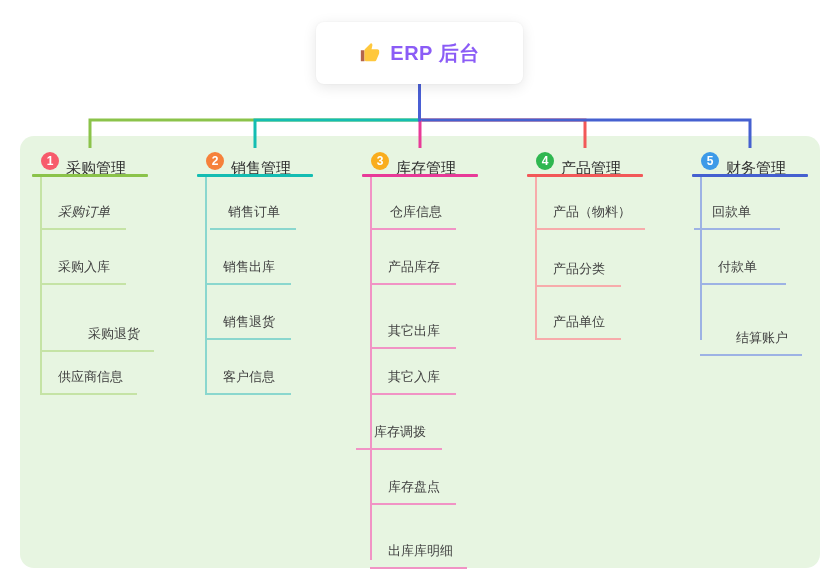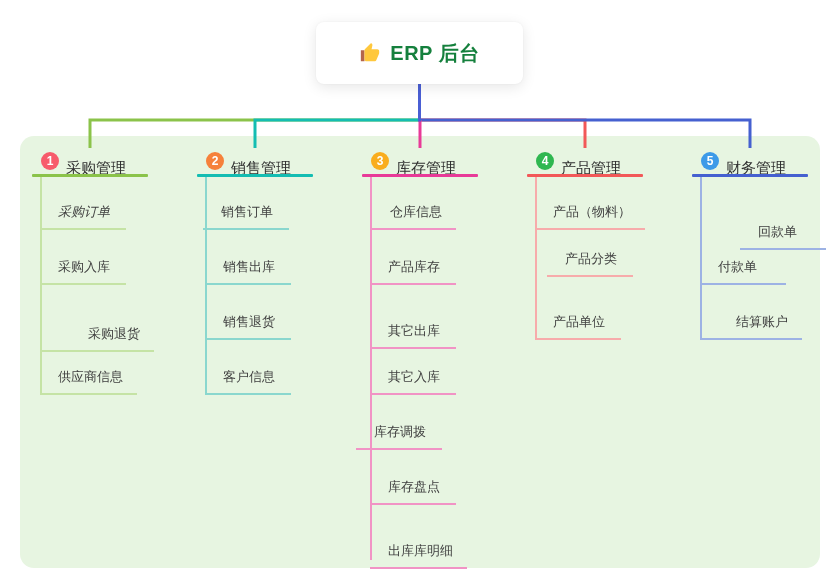--- a/index.html
+++ b/index.html
@@ -12,21 +12,21 @@
     position:absolute;left:20px;top:136px;width:800px;height:432px;
     border-radius:14px;
   }
   .connector-svg{position:absolute;left:0;top:0;width:839px;height:588px;}
   .root-node{
     position:absolute;left:316px;top:22px;width:207px;height:62px;
     background:#fff;border-radius:8px;
     box-shadow:0 3px 14px rgba(0,0,0,.10), 0 0 2px rgba(0,0,0,.05);
     display:flex;align-items:center;justify-content:center;gap:9px;
   }
-  .root-title{font-size:20px;font-weight:600;color:#15803d;letter-spacing:.5px;}
+  .root-title{font-size:20px;font-weight:600;color:#8b5cf6;letter-spacing:.5px;}
   .branch-label{
     position:absolute;height:27px;display:flex;align-items:center;
     padding-left:9px;gap:7px;box-sizing:border-box;cursor:default;
   }
   .badge{
     width:18px;height:18px;border-radius:50%;flex:0 0 auto;
     color:#fff;font-size:12px;font-weight:bold;line-height:18px;text-align:center;
   }
   .branch-title{font-size:15px;font-weight:500;color:#2F2F2F;white-space:nowrap;margin-top:16px;}
   .branch-underline{position:absolute;height:3px;border-radius:1px;}
@@ -72,21 +72,21 @@
       <div class="child" style="left: 40px; top: 202px; border-bottom-color: rgb(197, 227, 165); font-style: italic;">采购订单</div>
       <div class="child" style="left: 40px; top: 257px; border-bottom-color: rgb(197, 227, 165);">采购入库</div>
       <div class="child" style="left: 40px; top: 324px; border-bottom-color: rgb(197, 227, 165); padding-left: 48px;">采购退货</div>
       <div class="child" style="left: 40px; top: 367px; border-bottom-color: rgb(197, 227, 165);">供应商信息</div>
       <div class="branch-label" style="left: 197px; top: 147px; width: 116px;">
         <span class="badge" style="background: rgb(246, 129, 59);">2</span>
         <span class="branch-title">销售管理</span>
       </div>
       <div class="branch-underline" style="left: 197px; top: 174px; width: 116px; background: rgb(20, 189, 178);"></div>
       <div class="spine" style="left: 205px; top: 177px; height: 218px; background: rgb(138, 215, 206);"></div>
-      <div class="child" style="left: 203px; top: 202px; border-bottom-color: rgb(138, 215, 206);">销售订单</div>
+      <div class="child" style="left: 210px; top: 202px; border-bottom-color: rgb(138, 215, 206);">销售订单</div>
       <div class="child" style="left: 205px; top: 257px; border-bottom-color: rgb(138, 215, 206);">销售出库</div>
       <div class="child" style="left: 205px; top: 312px; border-bottom-color: rgb(138, 215, 206);">销售退货</div>
       <div class="child" style="left: 205px; top: 367px; border-bottom-color: rgb(138, 215, 206);">客户信息</div>
       <div class="branch-label" style="left: 362px; top: 147px; width: 116px;">
         <span class="badge" style="background: rgb(249, 173, 30);">3</span>
         <span class="branch-title">库存管理</span>
       </div>
       <div class="branch-underline" style="left: 362px; top: 174px; width: 116px; background: rgb(232, 58, 152);"></div>
       <div class="spine" style="left: 370px; top: 177px; height: 383px; background: rgb(241, 147, 197);"></div>
       <div class="child" style="left: 370px; top: 202px; border-bottom-color: rgb(241, 147, 197); text-align: right;">仓库信息</div>
@@ -96,25 +96,25 @@
       <div class="child" style="left: 356px; top: 422px; border-bottom-color: rgb(241, 147, 197);">库存调拨</div>
       <div class="child" style="left: 370px; top: 477px; border-bottom-color: rgb(241, 147, 197);">库存盘点</div>
       <div class="child" style="left: 370px; top: 532px; border-bottom-color: rgb(241, 147, 197); margin-top: 9px;">出库库明细</div>
       <div class="branch-label" style="left: 527px; top: 147px; width: 116px;">
         <span class="badge" style="background: rgb(47, 183, 80);">4</span>
         <span class="branch-title">产品管理</span>
       </div>
       <div class="branch-underline" style="left: 527px; top: 174px; width: 116px; background: rgb(242, 88, 88);"></div>
       <div class="spine" style="left: 535px; top: 177px; height: 163px; background: rgb(247, 171, 171);"></div>
       <div class="child" style="left: 535px; top: 202px; border-bottom-color: rgb(247, 171, 171);">产品（物料）</div>
-      <div class="child" style="left: 535px; top: 249px; border-bottom-color: rgb(247, 171, 171); margin-left: 12px;">产品分类</div>
+      <div class="child" style="left: 535px; top: 259px; border-bottom-color: rgb(247, 171, 171);">产品分类</div>
       <div class="child" style="left: 535px; top: 312px; border-bottom-color: rgb(247, 171, 171);">产品单位</div>
       <div class="branch-label" style="left: 692px; top: 147px; width: 116px;">
         <span class="badge" style="background: rgb(61, 154, 232);">5</span>
         <span class="branch-title">财务管理</span>
       </div>
       <div class="branch-underline" style="left: 692px; top: 174px; width: 116px; background: rgb(69, 96, 208);"></div>
       <div class="spine" style="left: 700px; top: 177px; height: 163px; background: rgb(157, 178, 228);"></div>
-      <div class="child" style="left: 740px; top: 202px; border-bottom-color: rgb(157, 178, 228); margin-top: 20px;">回款单</div>
+      <div class="child" style="left: 694px; top: 202px; border-bottom-color: rgb(157, 178, 228);">回款单</div>
       <div class="child" style="left: 700px; top: 257px; border-bottom-color: rgb(157, 178, 228);">付款单</div>
-      <div class="child" style="left: 700px; top: 312px; border-bottom-color: rgb(157, 178, 228); padding-left: 36px;">结算账户</div>
+      <div class="child" style="left: 700px; top: 328px; border-bottom-color: rgb(157, 178, 228); padding-left: 36px;">结算账户</div>
     </div>
 </div>
 
 </body></html>

